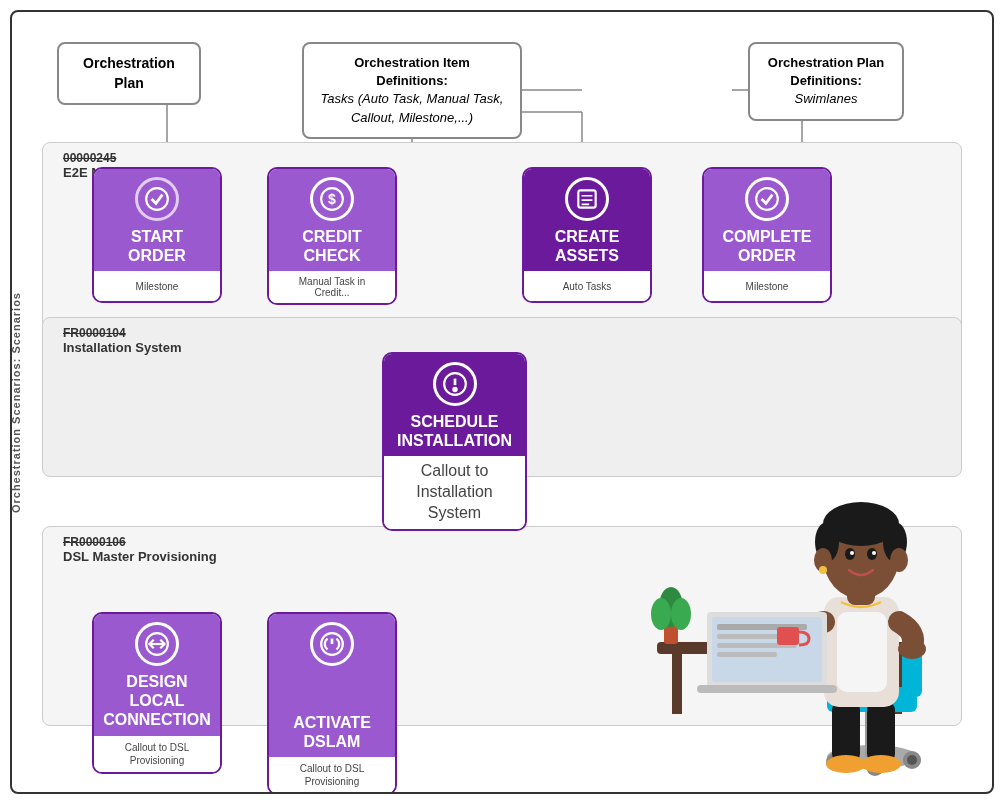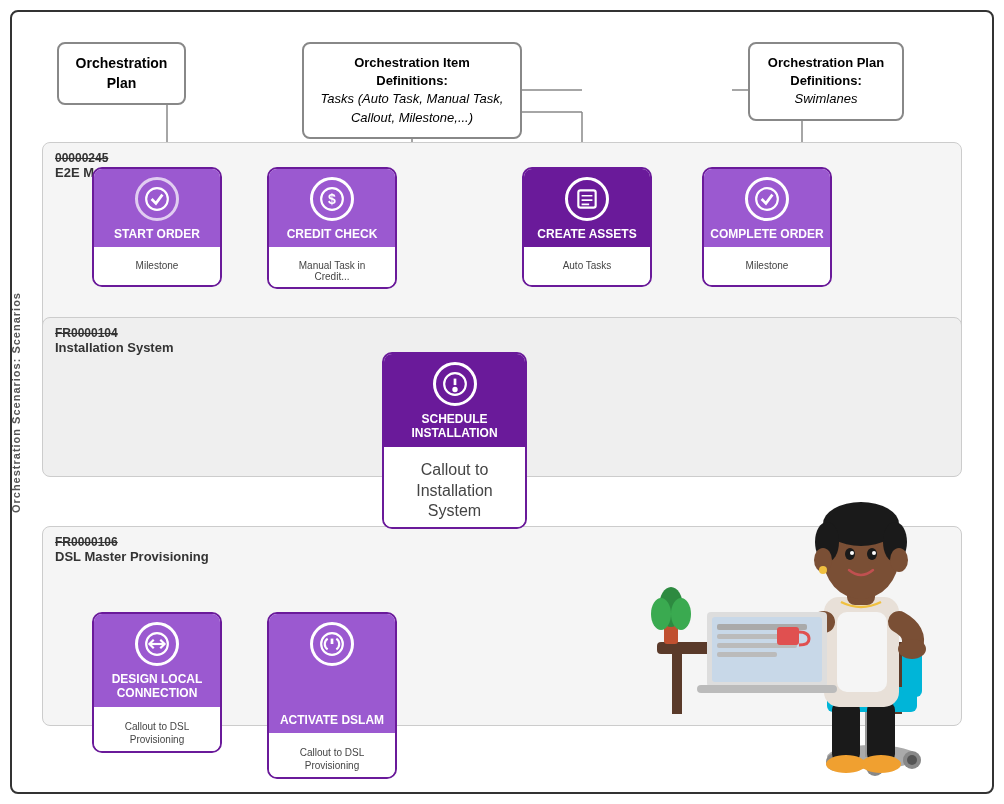--- a/index.html
+++ b/index.html
@@ -43,21 +43,21 @@
       border: 2px solid #888;
       border-radius: 8px;
       padding: 10px 14px;
       font-size: 13px;
       line-height: 1.4;
       text-align: center;
     }
     .info-box-plan {
       top: 30px;
       left: 45px;
-      width: 129px;
+      width: 144px;
       font-weight: bold;
       font-size: 14px;
     }
     .info-box-definitions {
       top: 30px;
       left: 290px;
       width: 220px;
     }
     .info-box-swimlanes {
       top: 30px;
@@ -93,21 +93,21 @@
       top: 480px;
       height: 200px;
       background: #f5f5f5;
       border: 1.5px solid #ccc;
       margin-top: 34px;
     }
 
     .swimlane-label {
       position: absolute;
       top: 8px;
-      left: 12px;
+      left: 20px;
       font-size: 12px;
       color: #333;
     }
     .swimlane-label .swimlane-id {
       font-weight: bold;
       font-size: 12px;
       text-decoration: line-through;
       color: #333;
     }
     .swimlane-label .swimlane-name {
@@ -143,38 +143,37 @@
       align-items: center;
       justify-content: center;
       margin-bottom: 6px;
       background: transparent;
     }
     .task-card-header .icon-circle svg {
       width: 26px;
       height: 26px;
     }
     .task-card-title {
-      font-size: 12px;
+      font-size: 16px;
       font-weight: bold;
       color: #fff;
       text-transform: uppercase;
       line-height: 1.2;
       text-align: center;
     }
     .task-card-footer {
       background: #fff;
       border-radius: 0 0 8px 8px;
       padding: 5px 18px;
       font-size: 10px;
       color: #444;
       min-height: 30px;
       display: flex;
-      align-items: flex-start;
+      align-items: center;
       justify-content: center;
-      margin-top: 8px;
     }
 
     
     .card-purple-light { background: #9b59d0; }
     .card-border-purple { border-color: #6a1a9a; }
 
     
     .person-container {
       position: absolute;
       right: 35px;

